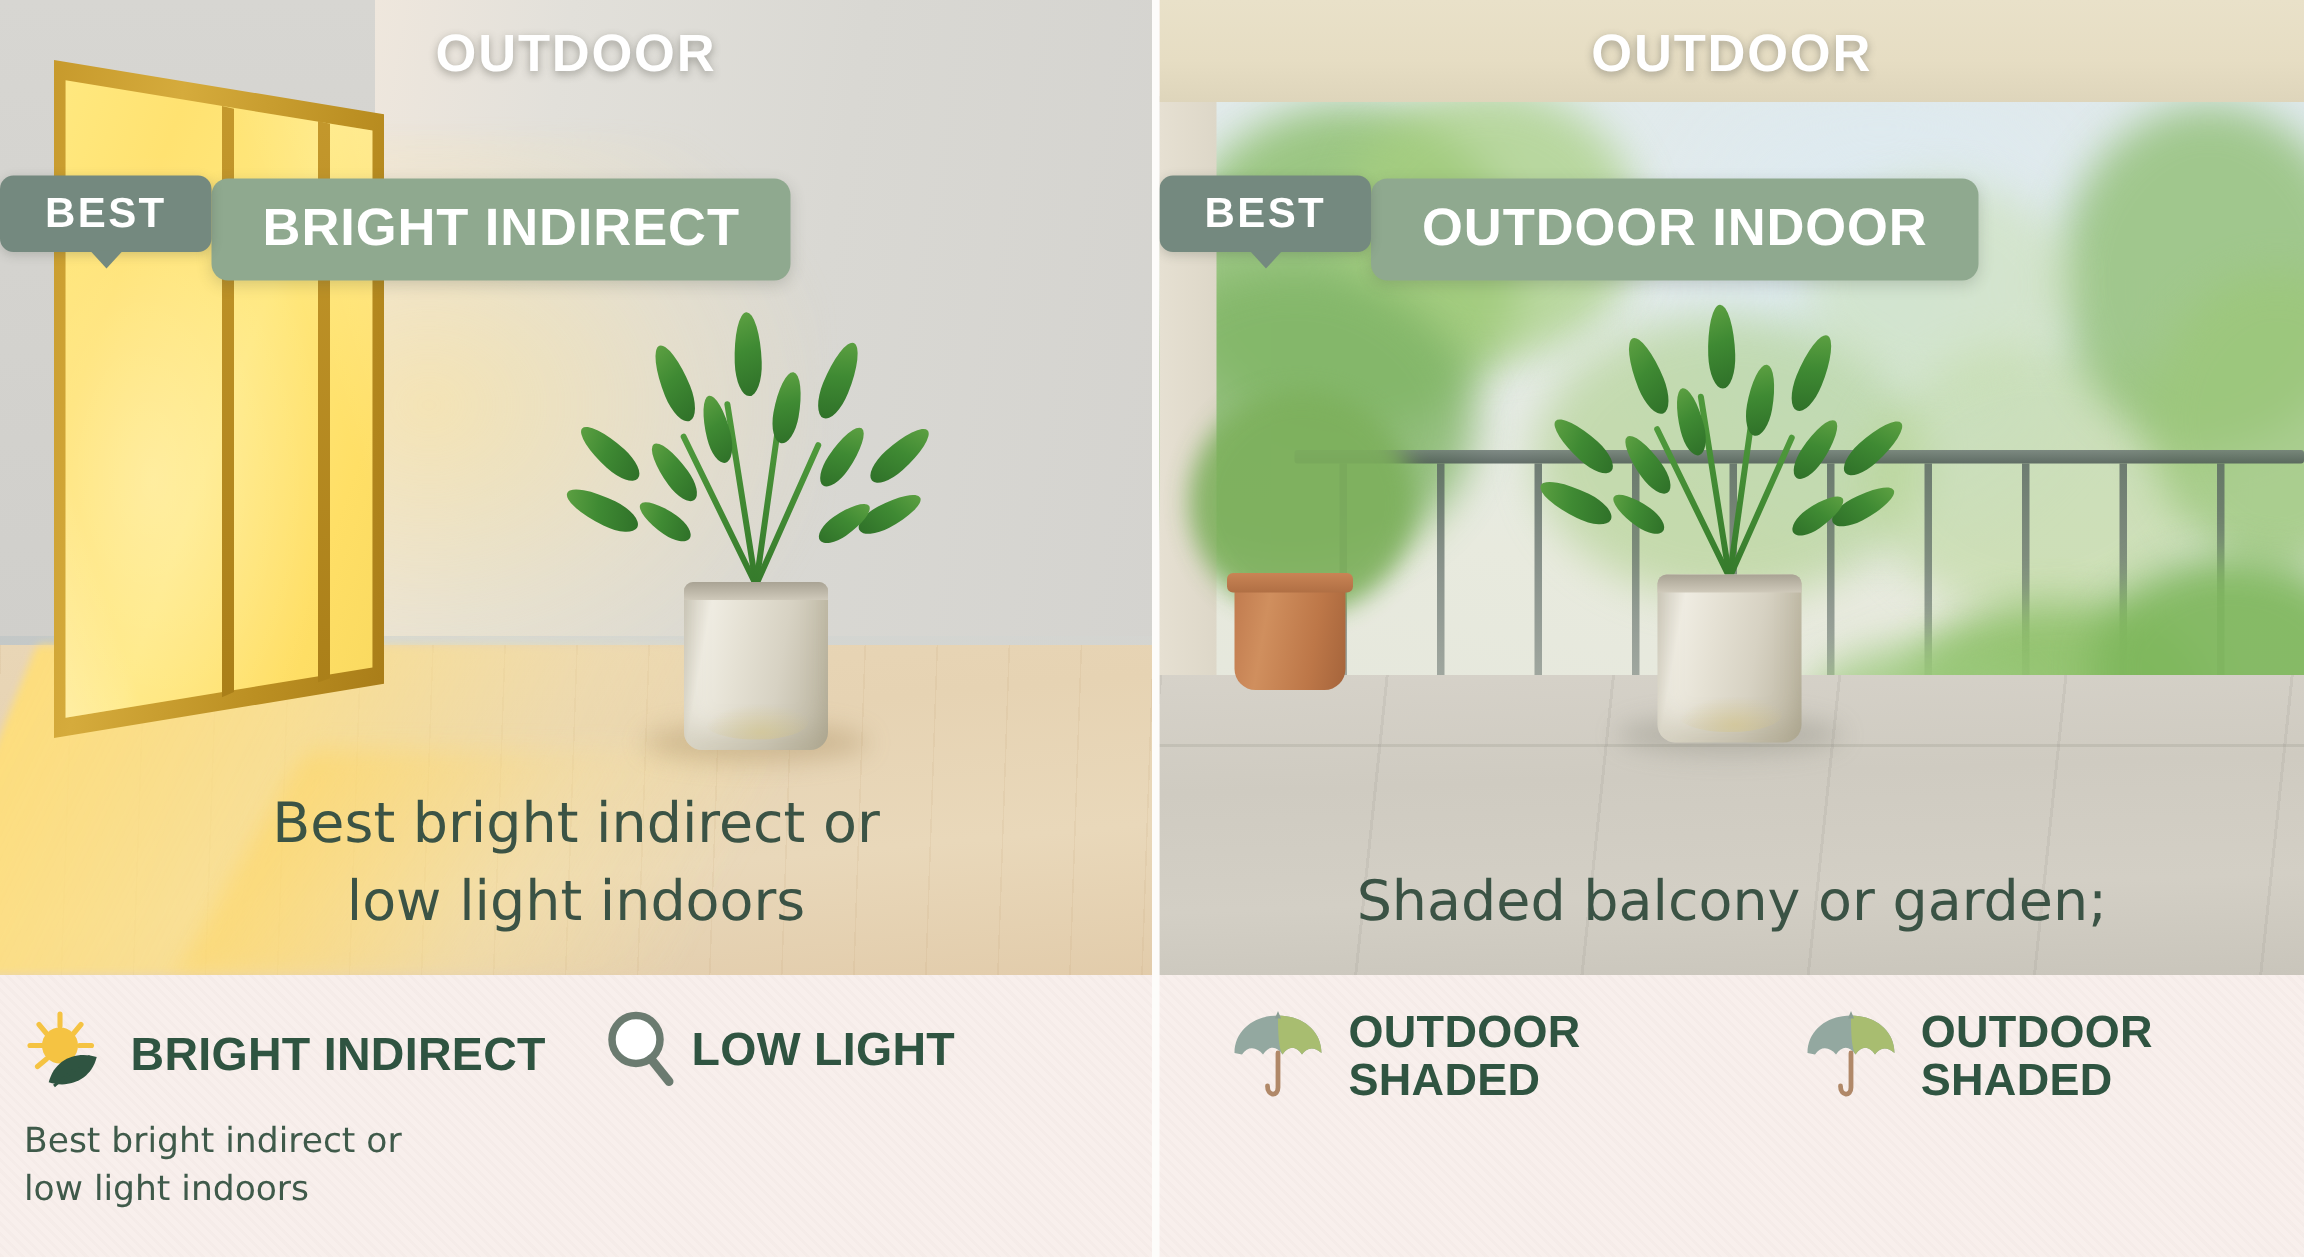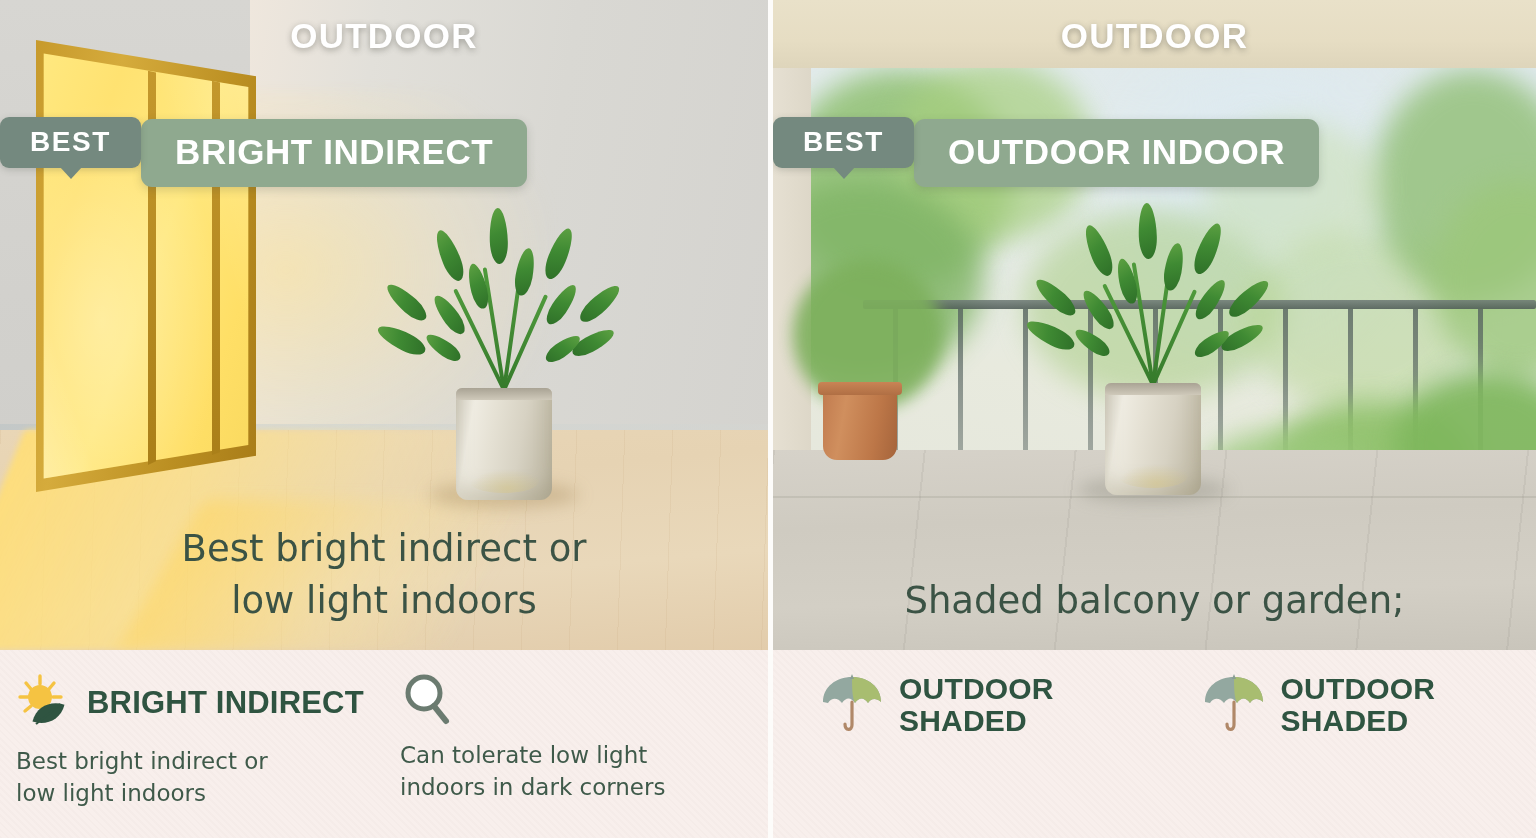--- a/index.html
+++ b/index.html
@@ -442,24 +442,21 @@
       </div>
 
       <div class="legend-item">
         <div class="legend-head">
           <span class="legend-icon ico-mag">
             <svg viewBox="0 0 52 56" width="52" height="56">
               <circle cx="24" cy="21" r="16" fill="#ffffff" stroke="#6b7b70" stroke-width="5"></circle>
               <line x1="34" y1="34" x2="46" y2="49" stroke="#6b7b70" stroke-width="6" stroke-linecap="round"></line>
             </svg>
           </span>
-        </div>
-        <div class="legend-desc">
-          <span style="display: block;">Can tolerate low light</span>
-          <span style="display: block;">indoors in dark corners</span>
+          <span class="legend-title">LOW LIGHT</span>
         </div>
       </div>
     </div>
 
     <div class="footer-half right">
 
       <div class="legend-item" style="padding-left:46px;">
         <div class="legend-head" style="align-items:center; gap:14px;">
           <span class="legend-icon ico-umb">
             <svg viewBox="0 0 66 66" width="66" height="66">

